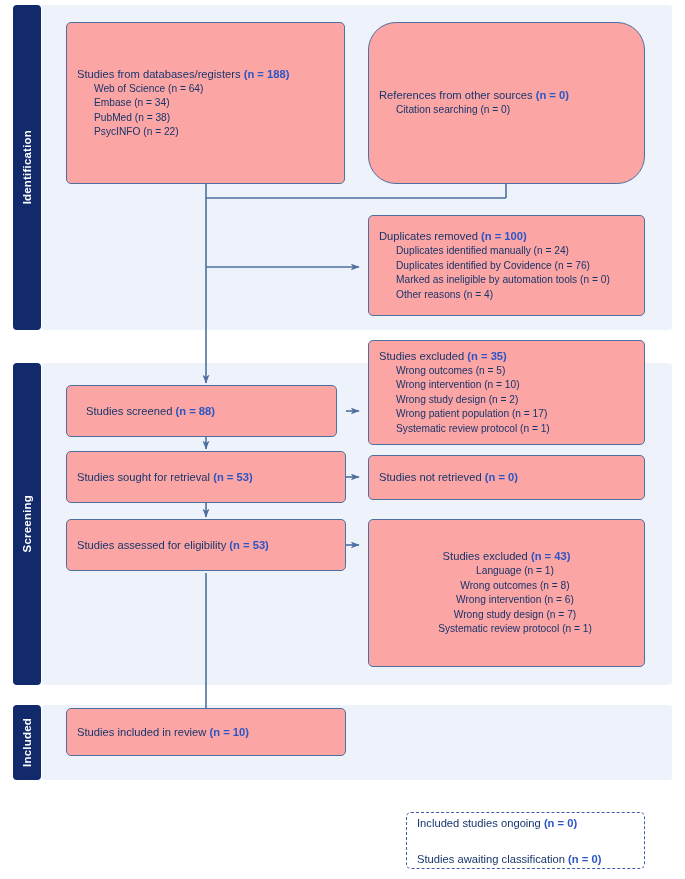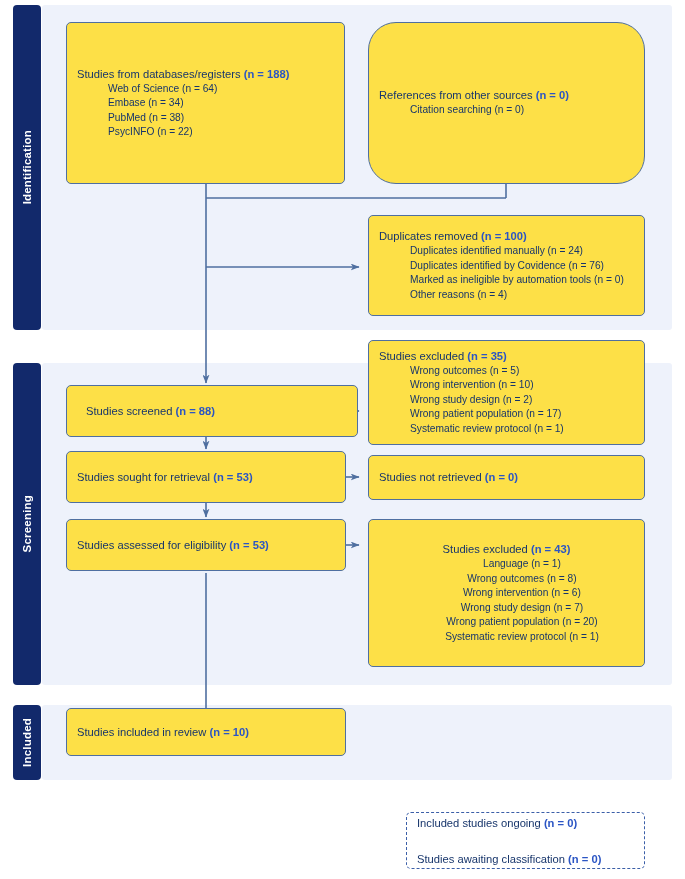--- a/index.html
+++ b/index.html
@@ -42,21 +42,21 @@
     font-size: 11.5px;
     font-weight: bold;
     letter-spacing: 0.2px;
     white-space: nowrap;
     color: #ffffff;
   }
 
   
   .fbox {
     position: absolute;
-    background: #fde047;
+    background: #fca5a5;
     border: 1.4px solid #4f6fa0;
     border-radius: 5px;
     box-sizing: border-box;
     display: flex;
     flex-direction: column;
     justify-content: center;
     padding: 0 10px;
   }
   .fbox.dashed {
     border-style: dashed;
@@ -72,21 +72,21 @@
     white-space: nowrap;
   }
   .ftitle .cnt {
     font-weight: bold;
     color: #2b55c4;
   }
   .fsub {
     font-size: 10.2px;
     color: #17356b;
     line-height: 14.5px;
-    margin-left: 31px;
+    margin-left: 17px;
     white-space: nowrap;
   }
   .fline {
     font-size: 11.2px;
     color: #17356b;
     line-height: 16px;
     white-space: nowrap;
   }
   .fline .cnt {
     font-weight: bold;
@@ -174,21 +174,21 @@
   <div class="fbox" style="left:368px; top:215px; width:277px; height:101px;">
     <div class="ftitle">
       <span>Duplicates removed </span><span class="cnt">(n = 100)</span>
     </div>
     <div class="fsub">Duplicates identified manually (n = 24)</div>
     <div class="fsub">Duplicates identified by Covidence (n = 76)</div>
     <div class="fsub">Marked as ineligible by automation tools (n = 0)</div>
     <div class="fsub">Other reasons (n = 4)</div>
   </div>
 
-  <div class="fbox" style="left:66px; top:385px; width:292px; height:52px;padding-left:19px;">
+  <div class="fbox" style="left:66px; top:385px; width:271px; height:52px;padding-left:19px;">
     <div class="ftitle">
       <span>Studies screened </span><span class="cnt">(n = 88)</span>
     </div>
   </div>
 
   <div class="fbox" style="left:368px; top:340px; width:277px; height:105px;">
     <div class="ftitle">
       <span>Studies excluded </span><span class="cnt">(n = 35)</span>
     </div>
     <div class="fsub">Wrong outcomes (n = 5)</div>
@@ -217,21 +217,20 @@
   </div>
 
   <div class="fbox" style="left:368px; top:519px; width:277px; height:148px;align-items:center;">
     <div class="ftitle">
       <span>Studies excluded </span><span class="cnt">(n = 43)</span>
     </div>
     <div class="fsub">Language (n = 1)</div>
     <div class="fsub">Wrong outcomes (n = 8)</div>
     <div class="fsub">Wrong intervention (n = 6)</div>
     <div class="fsub">Wrong study design (n = 7)</div>
-    <div class="fsub">Wrong patient population (n = 20)</div>
     <div class="fsub">Systematic review protocol (n = 1)</div>
   </div>
 
   <div class="fbox" style="left:66px; top:708px; width:280px; height:48px;">
     <div class="ftitle">
       <span>Studies included in review </span><span class="cnt">(n = 10)</span>
     </div>
   </div>
 
   <div class="fbox dashed" style="left:406px; top:812px; width:239px; height:57px;">

